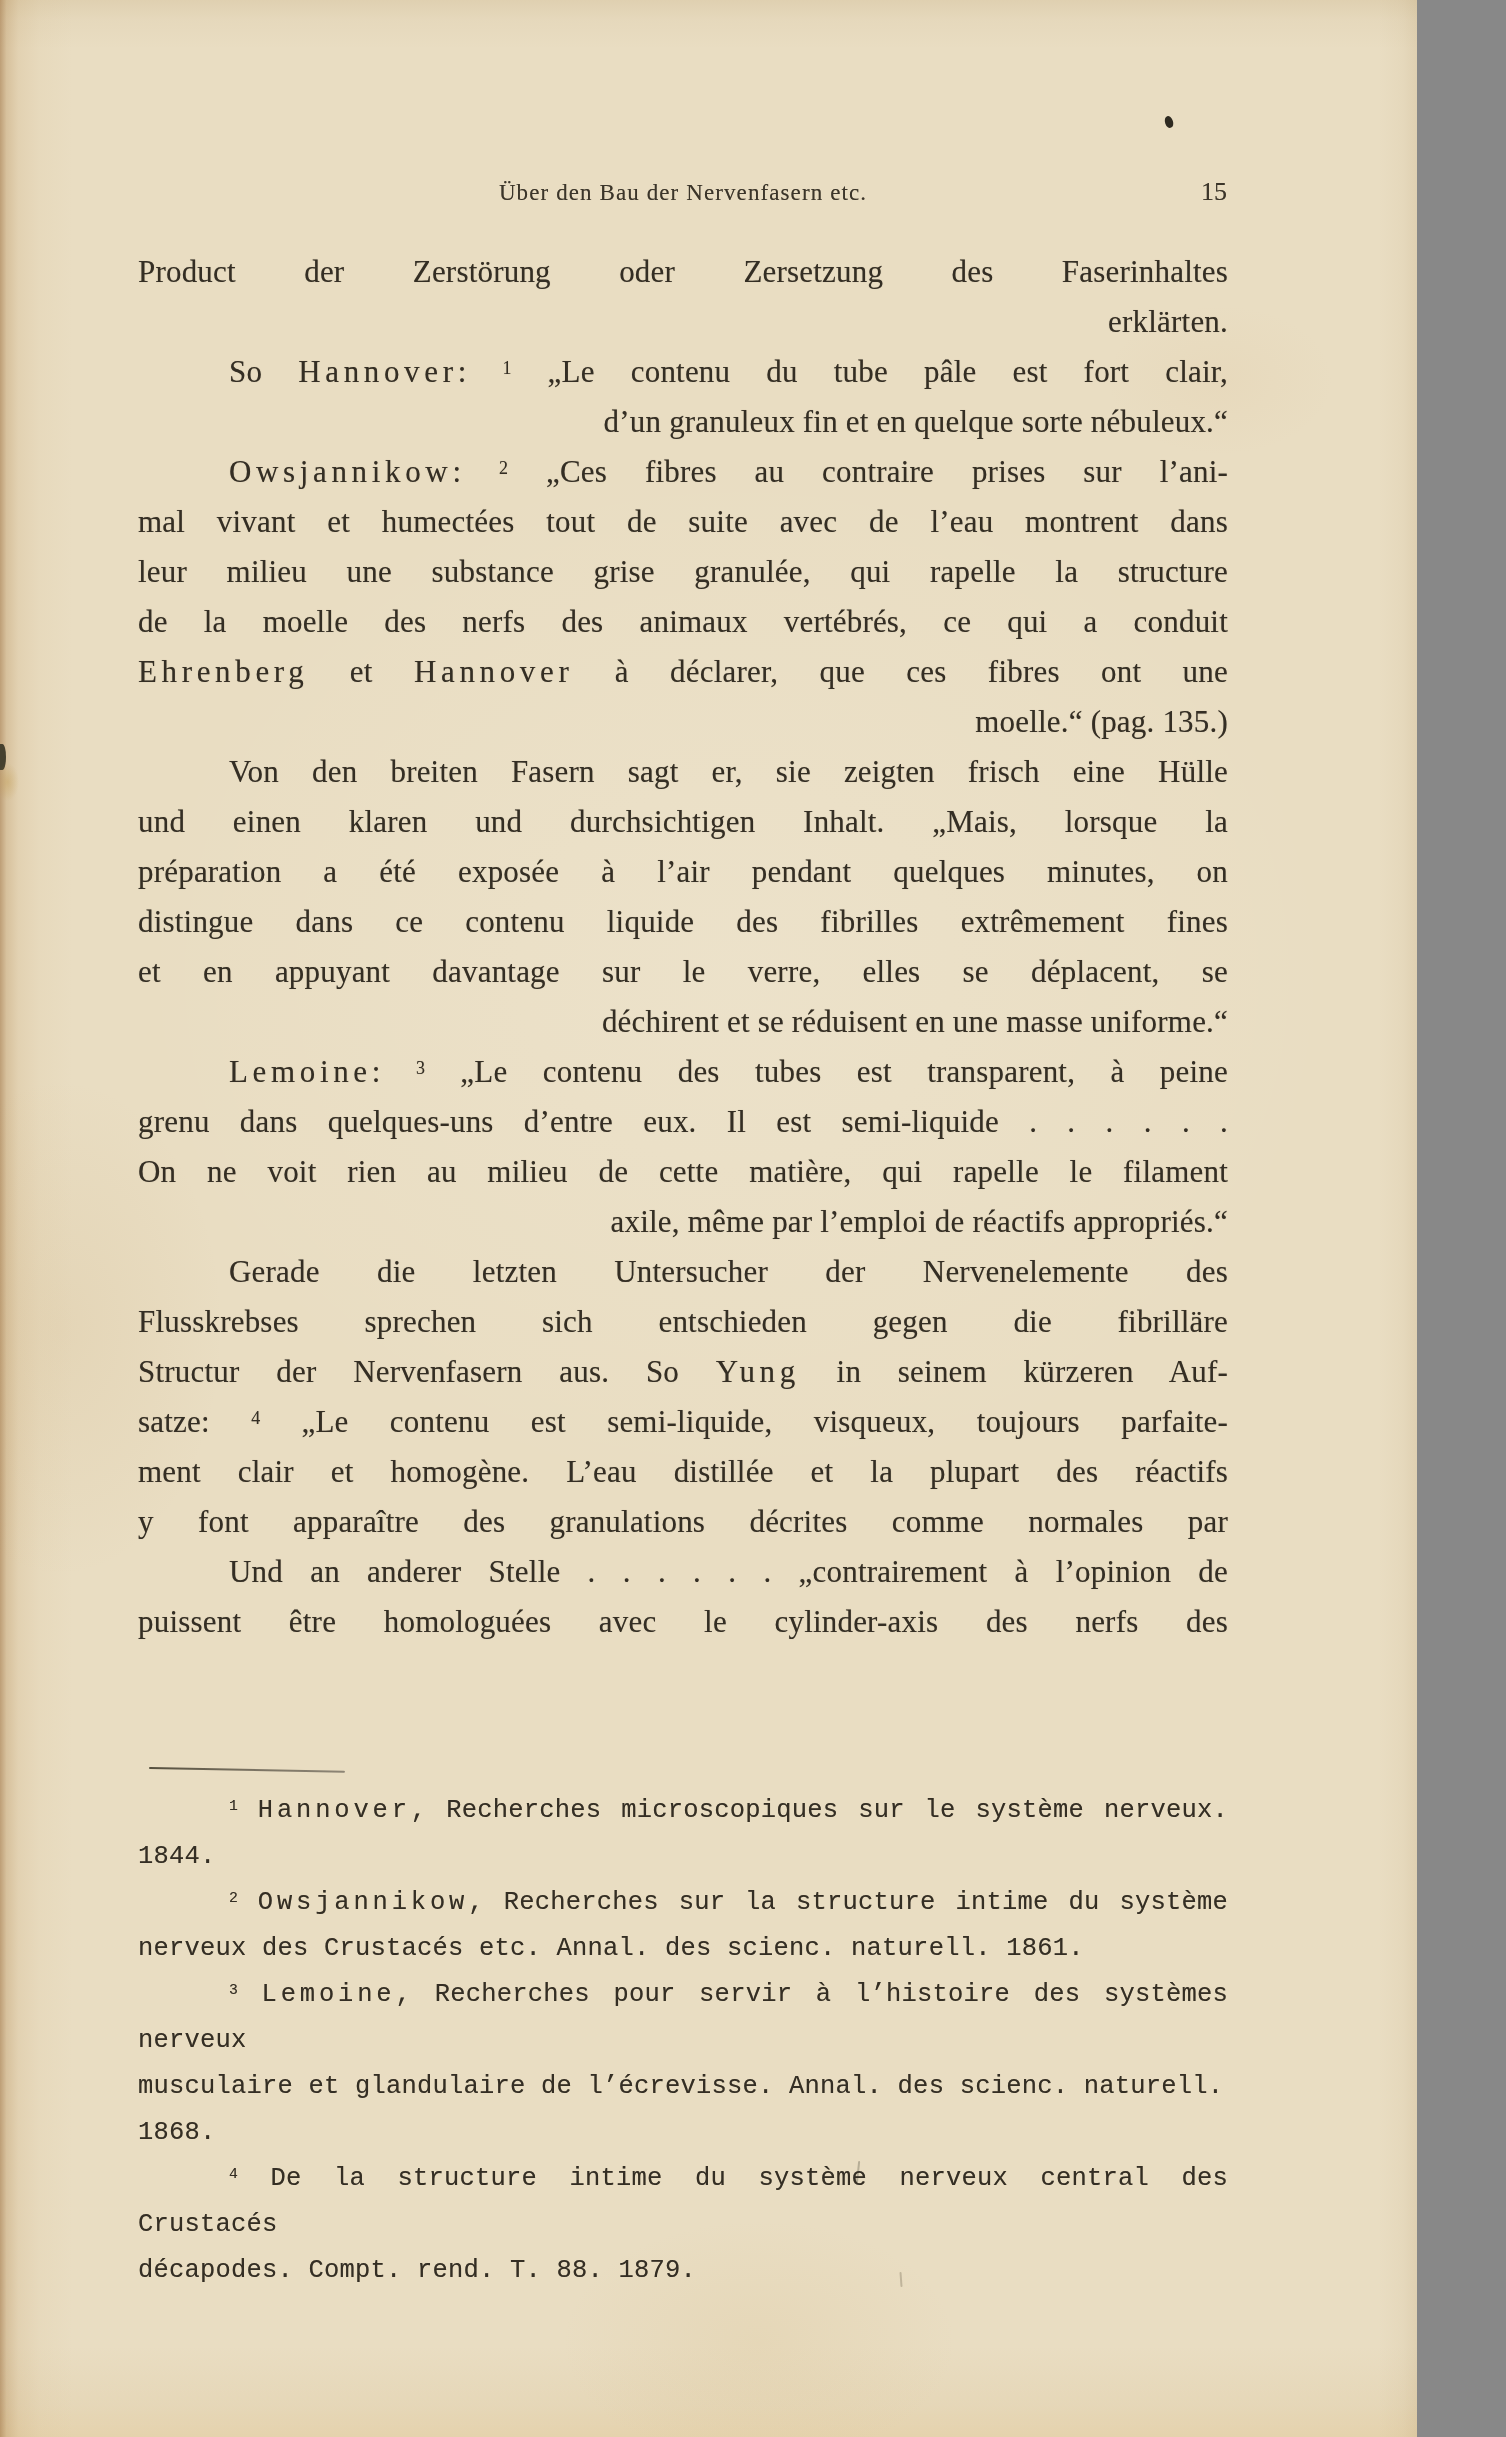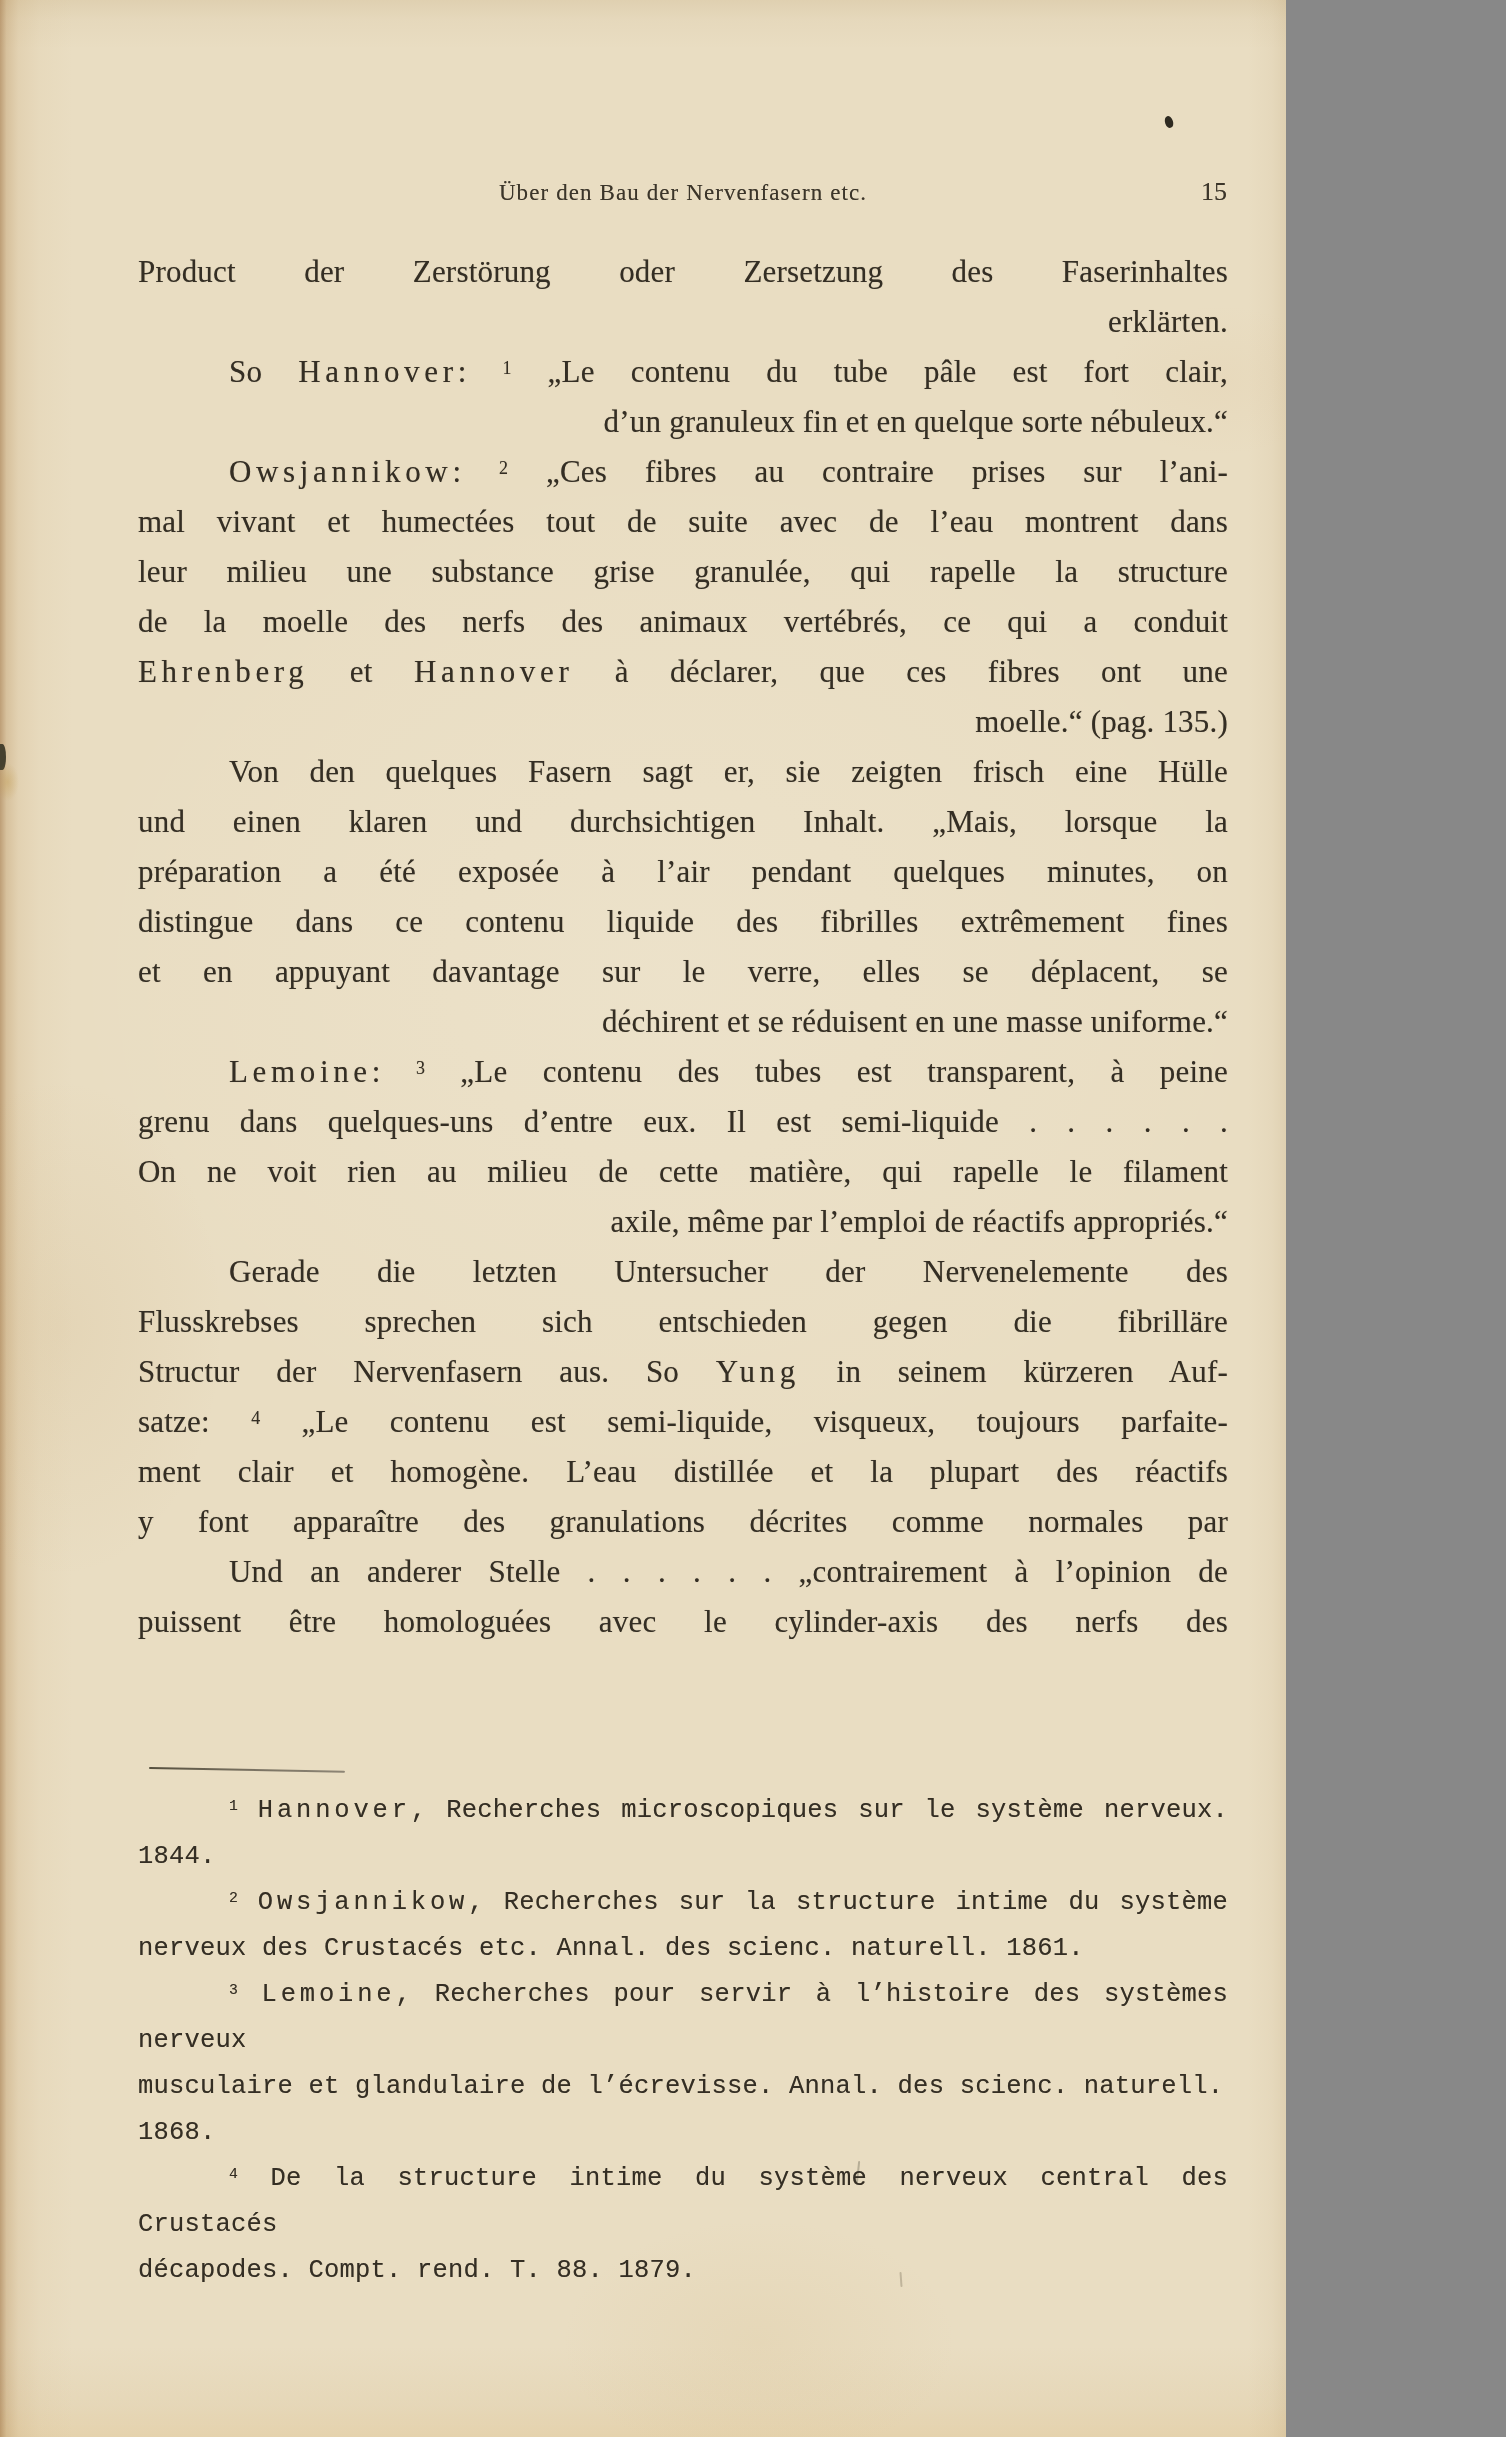--- a/index.html
+++ b/index.html
@@ -1,18 +1,18 @@
 <!DOCTYPE html>
 <html style="font-size:8.7px"><head>
 <meta charset="utf-8">
 <style>
   html, body { margin: 0; padding: 0; background: #888; }
   .page {
     position: relative;
-    width: 1286px;
+    width: 1417px;
     height: 2438px;
     background: #e9ddc2;
     overflow: hidden;
     font-family: "Liberation Serif", "DejaVu Serif", serif;
     color: #342e24;
   }
   .page-texture {
     position: absolute;
     inset: 0;
     pointer-events: none;
@@ -170,21 +170,21 @@
       <div class="line j">Product der Zerstörung oder Zersetzung des Faserinhaltes</div>
       <div class="line">erklärten.</div>
       <div class="line j i">So <span class="sp">Hannover</span>: <sup>1</sup> „Le contenu du tube pâle est fort clair,</div>
       <div class="line">d’un granuleux fin et en quelque sorte nébuleux.“</div>
       <div class="line j i"><span class="sp">Owsjannikow</span>: <sup>2</sup> „Ces fibres au contraire prises sur l’ani-</div>
       <div class="line j">mal vivant et humectées tout de suite avec de l’eau montrent dans</div>
       <div class="line j">leur milieu une substance grise granulée, qui rapelle la structure</div>
       <div class="line j">de la moelle des nerfs des animaux vertébrés, ce qui a conduit</div>
       <div class="line j"><span class="sp">Ehrenberg</span> et <span class="sp">Hannover</span> à déclarer, que ces fibres ont une</div>
       <div class="line">moelle.“ (pag. 135.)</div>
-      <div class="line j i">Von den quelques Fasern sagt er, sie zeigten frisch eine Hülle</div>
+      <div class="line j i">Von den breiten Fasern sagt er, sie zeigten frisch eine Hülle</div>
       <div class="line j">und einen klaren und durchsichtigen Inhalt. „Mais, lorsque la</div>
       <div class="line j">préparation a été exposée à l’air pendant quelques minutes, on</div>
       <div class="line j">distingue dans ce contenu liquide des fibrilles extrêmement fines</div>
       <div class="line j">et en appuyant davantage sur le verre, elles se déplacent, se</div>
       <div class="line">déchirent et se réduisent en une masse uniforme.“</div>
       <div class="line j i"><span class="sp">Lemoine</span>: <sup>3</sup> „Le contenu des tubes est transparent, à peine</div>
       <div class="line j">grenu dans quelques-uns d’entre eux. Il est semi-liquide . . . . . .</div>
       <div class="line j">On ne voit rien au milieu de cette matière, qui rapelle le filament</div>
       <div class="line">axile, même par l’emploi de réactifs appropriés.“</div>
       <div class="line j i">Gerade die letzten Untersucher der Nervenelemente des</div>

